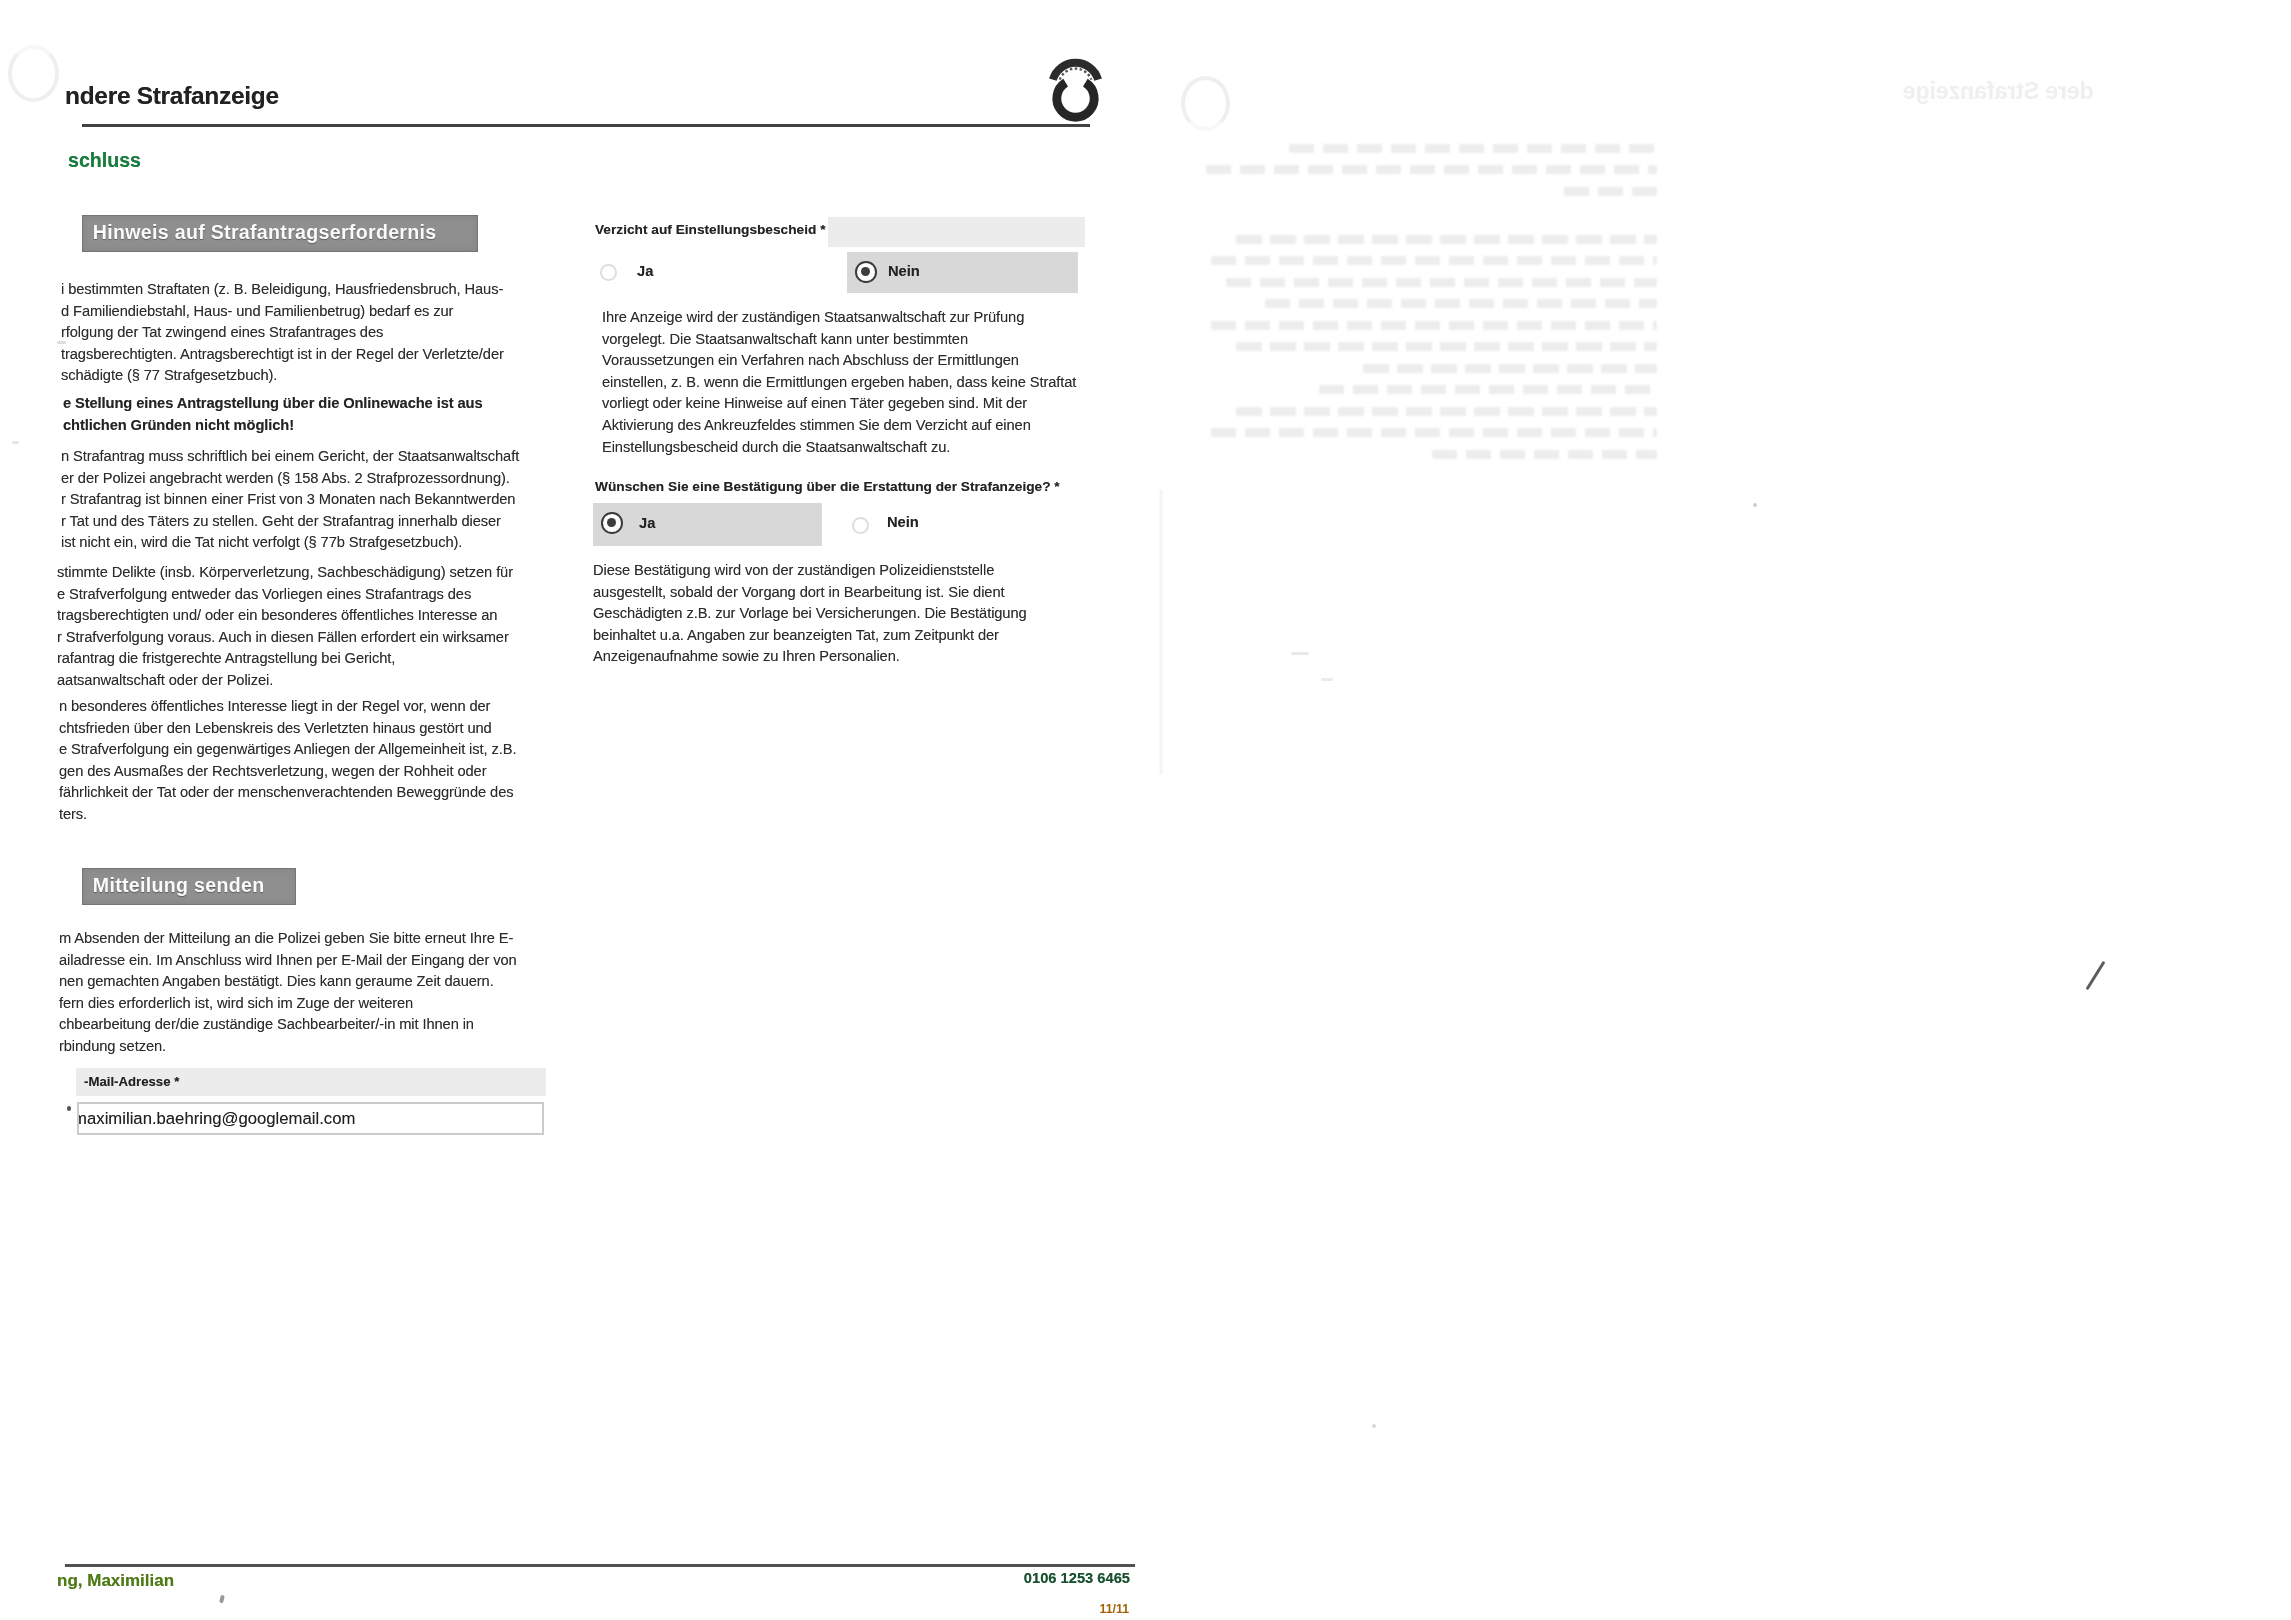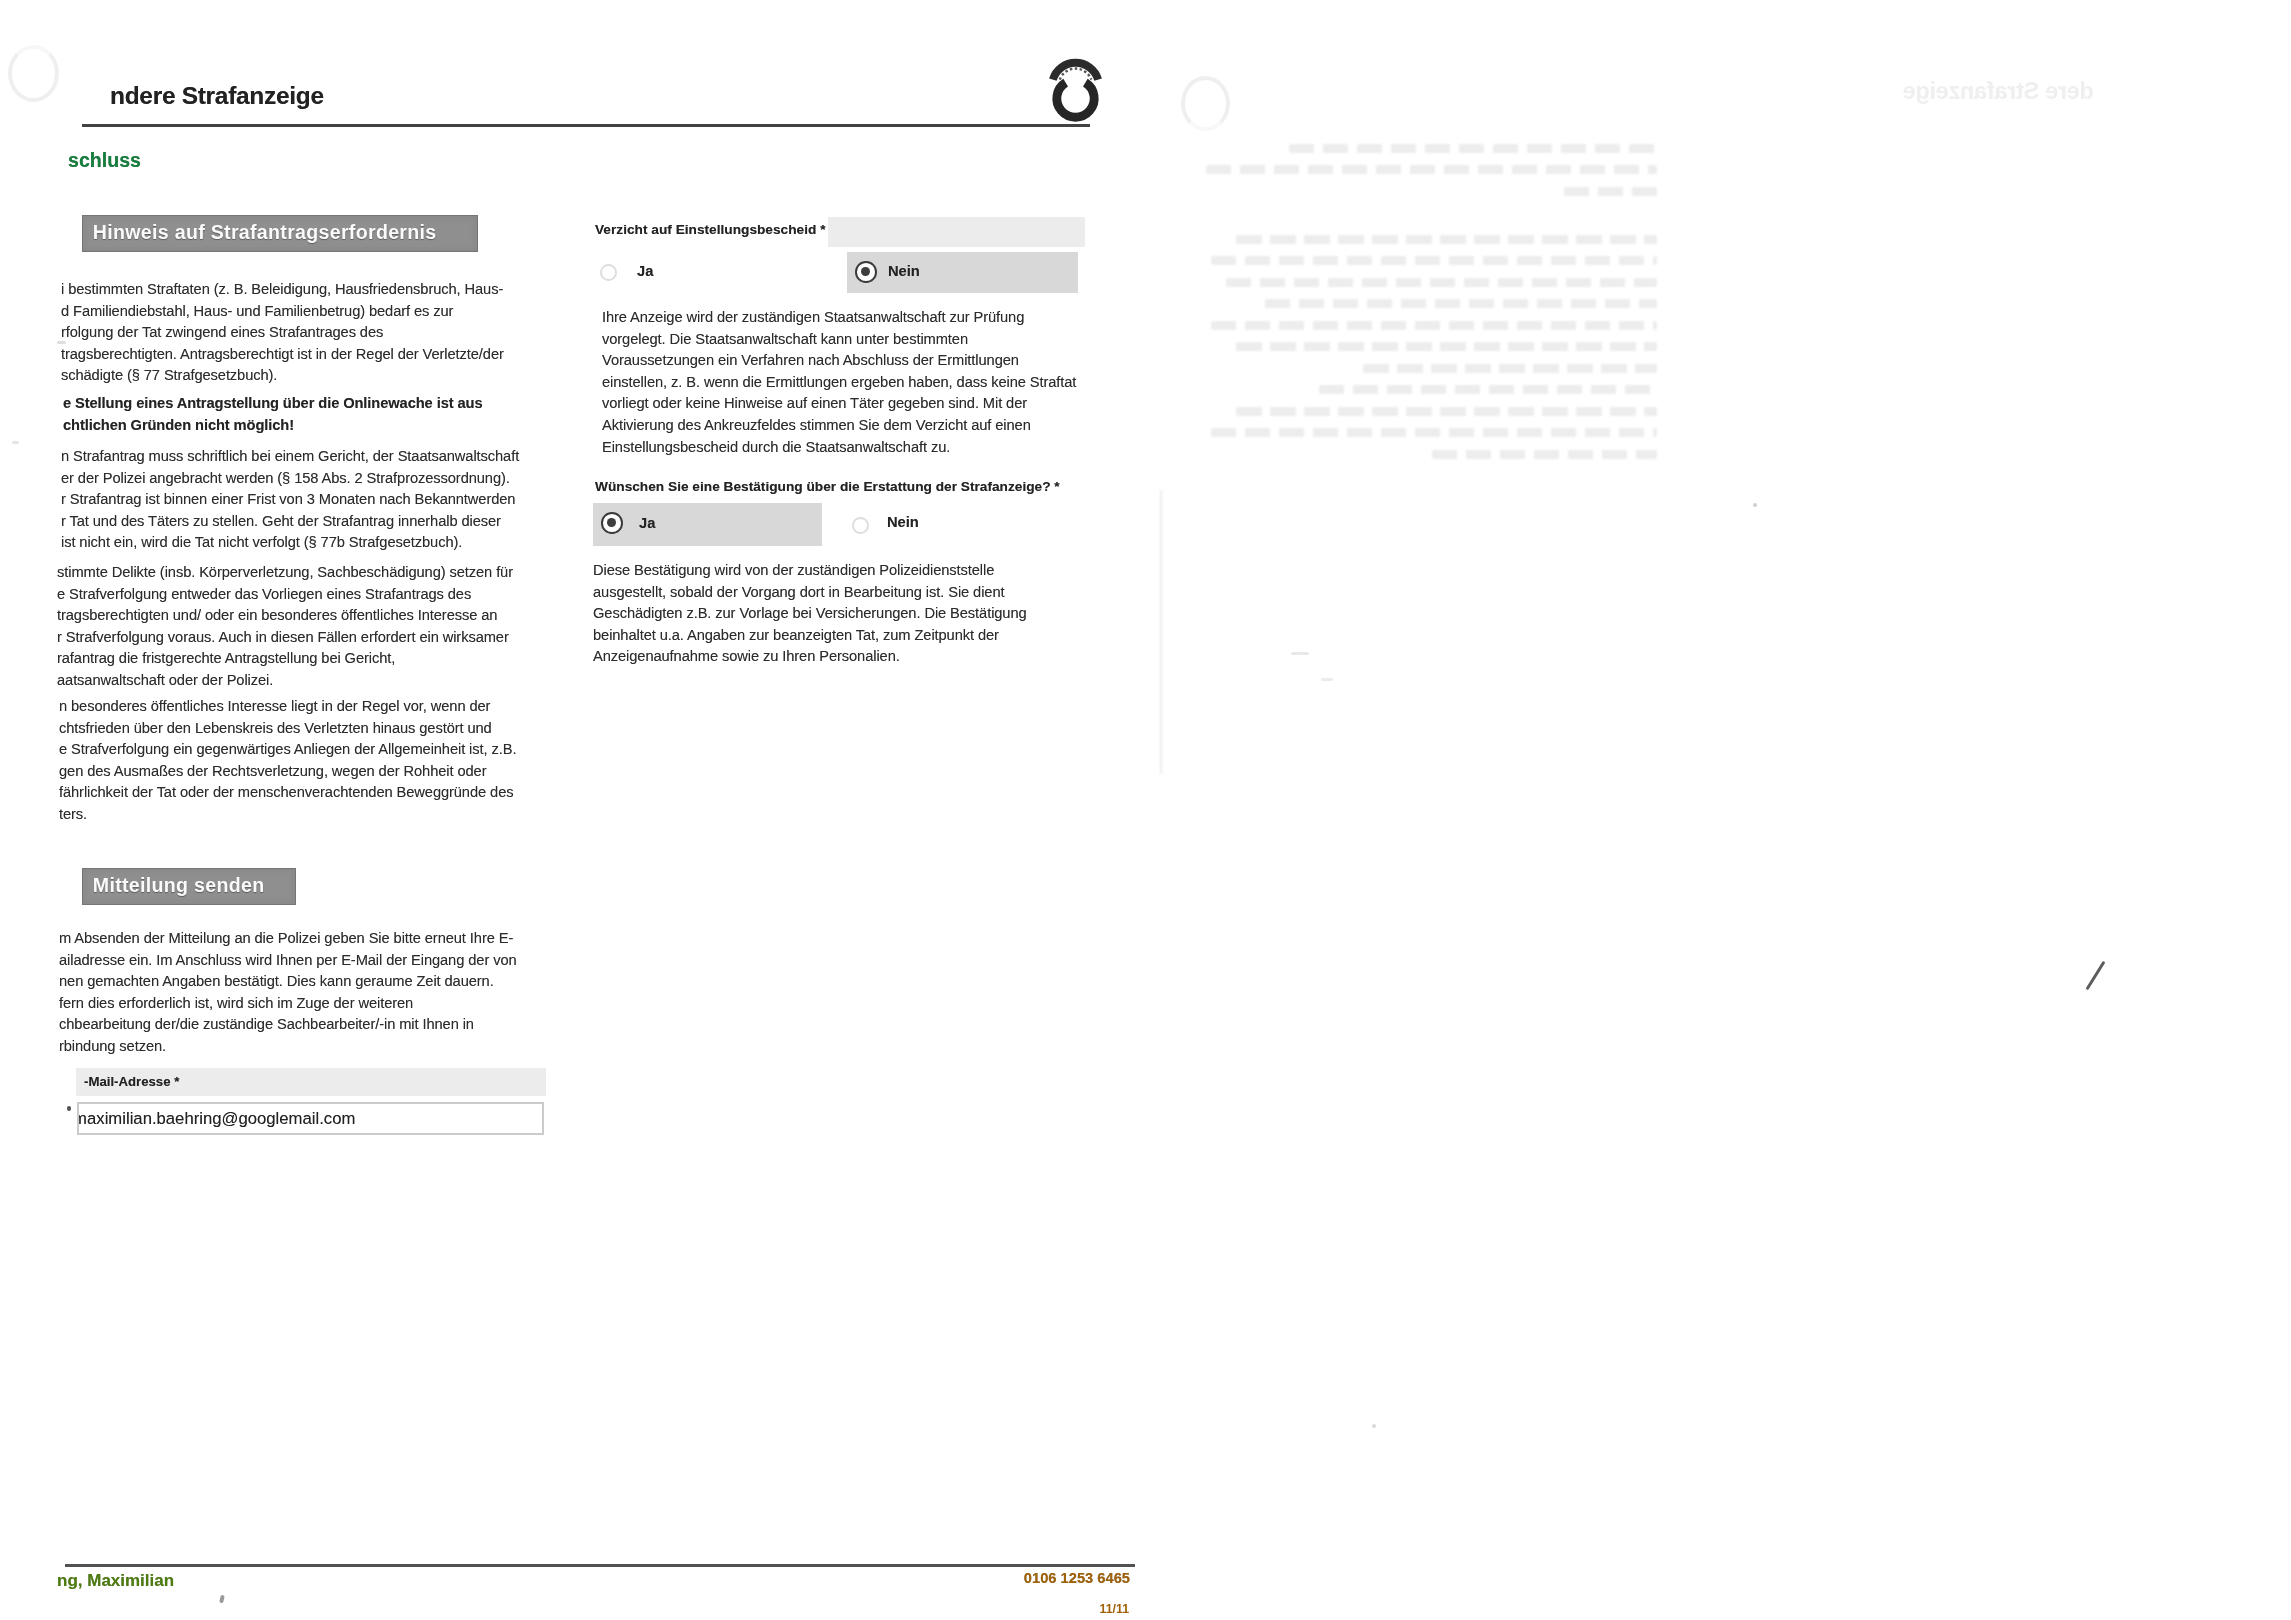--- a/index.html
+++ b/index.html
@@ -7,21 +7,21 @@
     position:relative;width:2292px;height:1620px;overflow:hidden;
     background:#ffffff;
     font-family:"Liberation Sans","DejaVu Sans",sans-serif;
     color:#2c2c2c;
   }
   .abs{position:absolute;}
 
   
   .doc-title{
     left:65px;top:82px;font-size:24.5px;font-weight:700;color:#222;
-    letter-spacing:-0.3px;text-shadow:0 0 0.6px rgba(30,30,30,.6);margin-left:45px;
+    letter-spacing:-0.3px;text-shadow:0 0 0.6px rgba(30,30,30,.6);
   }
   .title-rule{left:82px;top:124px;width:1008px;height:2.9px;background:#2e2e2e;opacity:.9;}
   .doc-subtitle{
     left:68px;top:149px;font-size:19.6px;font-weight:700;color:#15803d;
     text-shadow:0 0 0.6px rgba(30,30,30,.55);
   }
   .section-bar{
     background:#8f8f8f;border:1px solid #757575;color:#fbfbfb;
     font-size:19.6px;font-weight:700;letter-spacing:0.3px;
     padding:4.9px 8.8px 6.9px 9.8px;text-shadow:0 1px 1px rgba(60,60,60,.6);
@@ -67,21 +67,21 @@
     font-size:16.7px;color:#222;white-space:nowrap;margin-left:-5.9px;
     text-shadow:0 0 0.6px rgba(50,50,50,.5);
   }
 
   
   .logo{left:1045px;top:57px;width:61px;height:67px;}
 
   
   .footer-rule{left:65px;top:1564px;width:1070px;height:2.9px;background:#333;opacity:.85;}
   .footer-name{left:57px;top:1571px;font-size:17px;font-weight:700;color:#4d7c0f;text-shadow:0 0 0.6px rgba(60,60,60,.5);}
-  .footer-number{left:1010px;top:1570px;width:120px;text-align:right;font-size:14.7px;font-weight:700;color:#a16207;text-shadow:0 0 0.6px rgba(50,50,50,.55);}
+  .footer-number{left:1010px;top:1570px;width:120px;text-align:right;font-size:14.7px;font-weight:700;color:#14532d;text-shadow:0 0 0.6px rgba(50,50,50,.55);}
   .footer-page{left:1090px;top:1602px;width:39px;text-align:right;font-size:12.3px;font-weight:700;color:#a16207;}
 
   
   .ghost-ring{
     border-radius:50%;border:4.9px solid #ededed;filter:blur(0.6px);opacity:.85;
   }
   .ghost-title{
     left:1903px;top:78px;font-size:23.5px;font-weight:700;color:#efefef;
     transform:scaleX(-1);filter:blur(0.7px);letter-spacing:-0.3px;
   }

